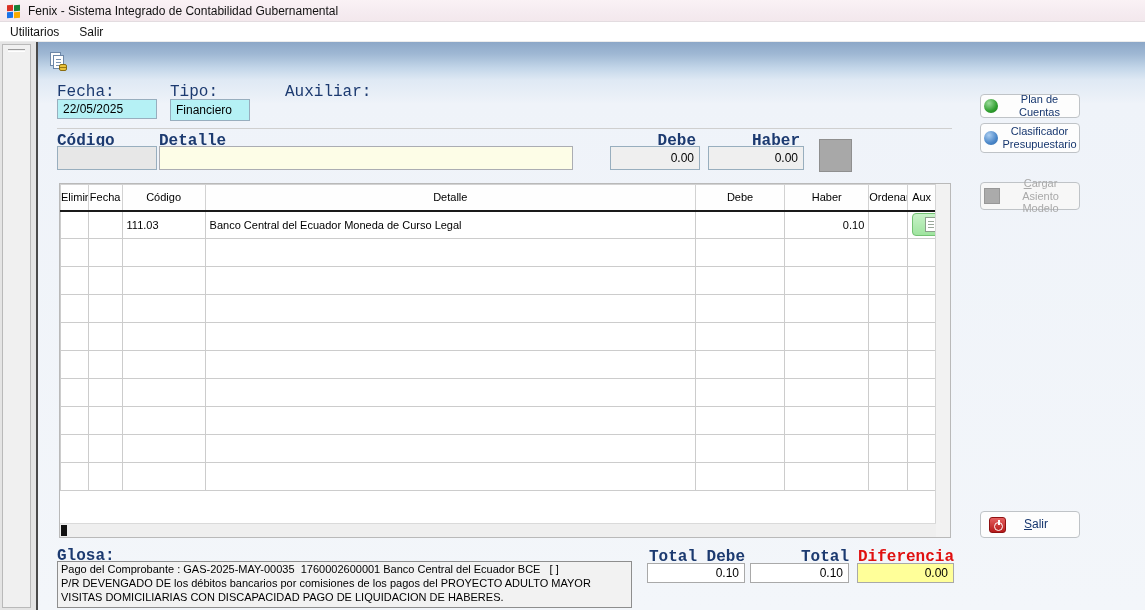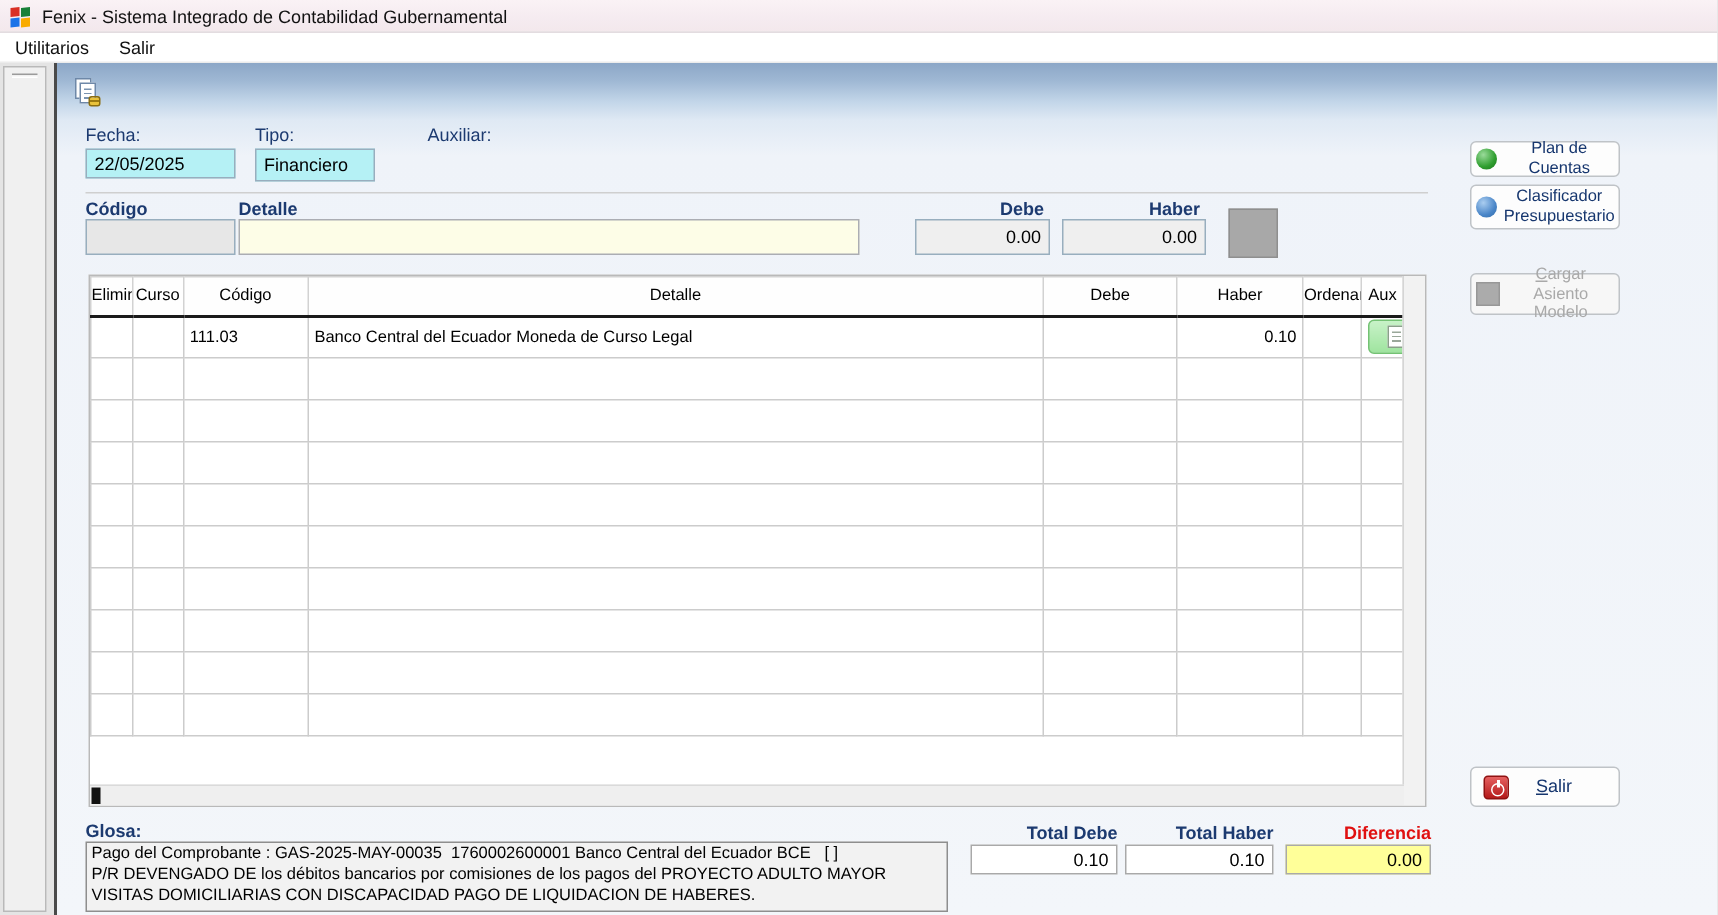--- a/index.html
+++ b/index.html
@@ -40,21 +40,21 @@
   .tool-icon { position:absolute; left:10px; top:10px; width:20px; height:20px; }
   .page { position:absolute; background:#FDFDFD; border:1px solid #6E88A8; width:11px; height:14px; }
   .page.back { left:2px; top:0; }
   .page.front { left:5px; top:3px; background:#FFFFFF; }
   .page .lines { position:absolute; left:2px; top:3px; right:2px; height:8px;
     background:repeating-linear-gradient(180deg,#7A93B0 0 1px,transparent 1px 3px); }
   .coins { position:absolute; right:1px; bottom:1px; width:8px; height:7px;
     background:repeating-linear-gradient(180deg,#E9C23A 0 2px,#9C7A10 2px 3px); border:1px solid #8A6D10; border-radius:2px; }
 
   
-  .lbl { position:absolute; font-size:12px; color:#1C3A70; }
+  .lbl { position:absolute; font-size:16px; color:#1C3A70;font-family:Liberation Mono, monospace; }
   .lbl.b { font-weight:bold; }
   .lbl.red { color:#E01010; font-weight:bold; }
   .r { text-align:right; }
 
   
   .field { position:absolute; border:1px solid #98AEBE; font-size:12px; padding:2px 5px;
     display:flex; align-items:center; }
   .field.cyan { background:#B5F1F5; }
   .field.gray { background:#E7E7E7; }
   .field.lightgray { background:#EFEFEF; justify-content:flex-end; }
@@ -169,21 +169,21 @@
       <span class="lbl b r" style="left:670px; top:90px; width:92px;">Haber</span>
       <div class="field lightgray" style="left:670px; top:104px; width:96px; height:24px;">0.00</div>
 
       <div class="square-btn"></div>
 
       <div class="grid-wrap">
         <table class="grid">
           <thead>
               <tr>
                 <th class="c0">Elimin</th>
-                <th class="c1">Curso</th>
+                <th class="c1">Fecha</th>
                 <th class="c2">Código</th>
                 <th class="c3">Detalle</th>
                 <th class="c4">Debe</th>
                 <th class="c5">Haber</th>
                 <th class="c6">Ordenar</th>
                 <th class="c7">Aux</th>
               </tr>
             </thead>
           <tbody>
               <tr>

